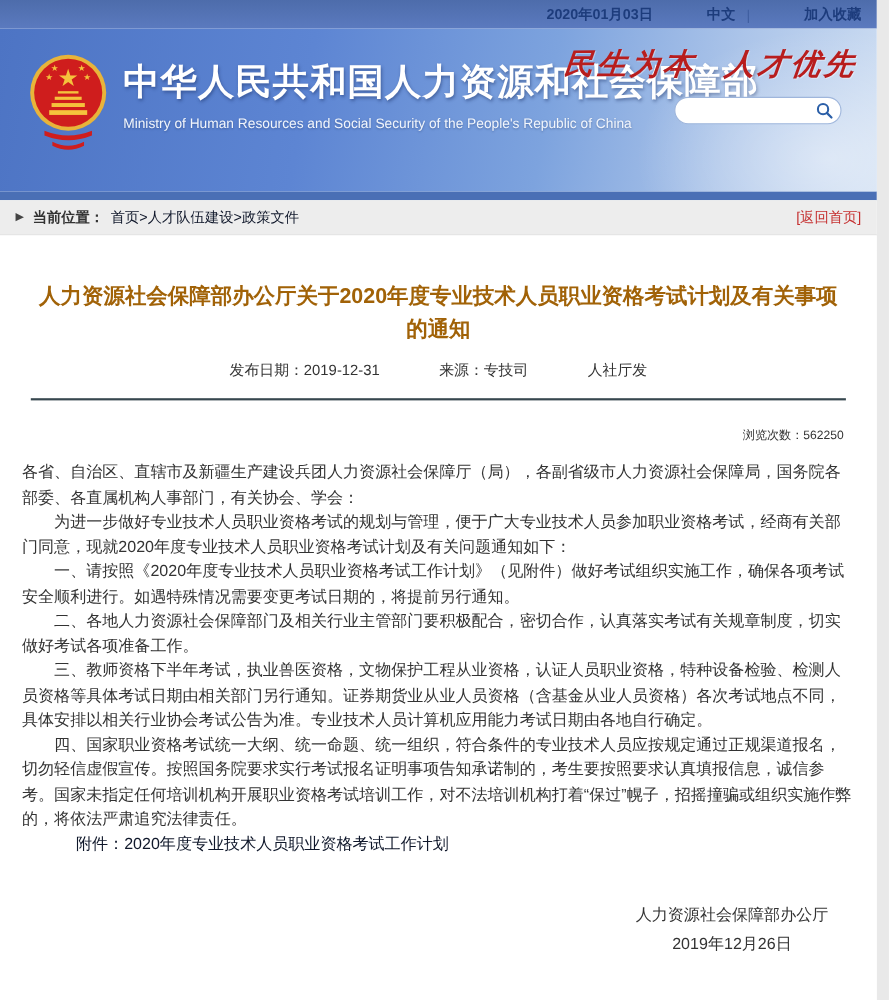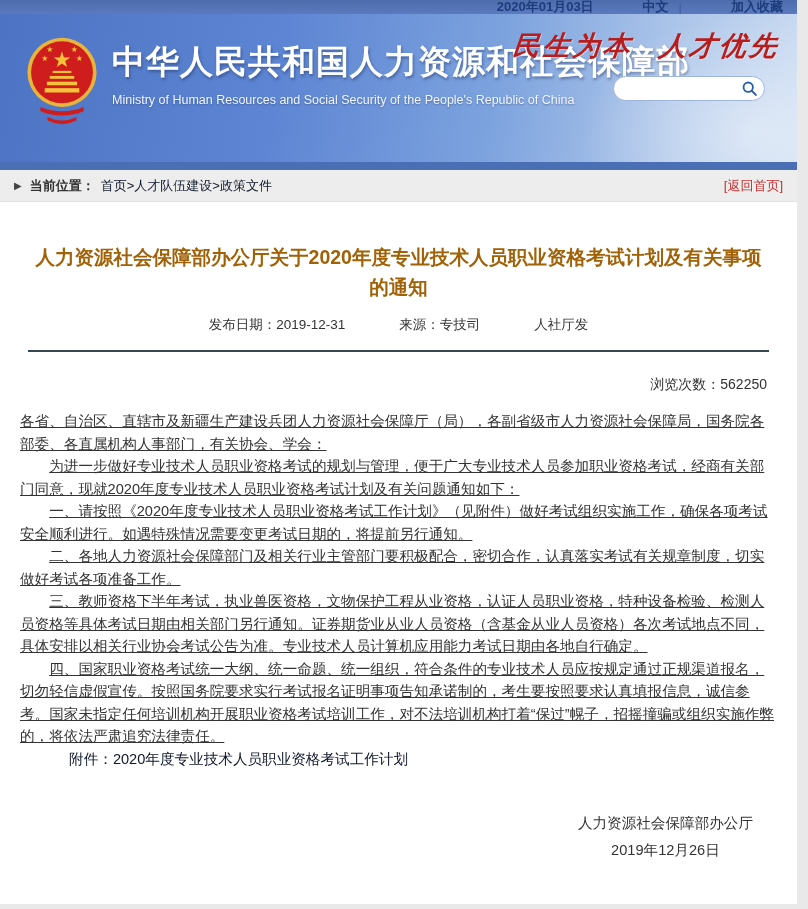--- a/index.html
+++ b/index.html
@@ -6,21 +6,21 @@
   html,body { background:#e9e9e9; }
   body {
     width:808px; height:909px;
     font-family:"Liberation Sans","DejaVu Sans",sans-serif;
     overflow:hidden;
   }
   .page { width:797px; background:#fff; }
 
   
   .topbar {
-    height:14px;
+    height:26px;
     background:linear-gradient(#4d6cab,#5b7abf);
     display:flex; align-items:center; justify-content:flex-end;
     padding-right:14px; gap:10px;
     font-size:13px; color:#1d3c7c; font-weight:bold;text-align:right;
   }
   .topbar .sep { color:#3f5ea0; font-weight:normal; }
   .topbar a { color:#1d3c7c; text-decoration:none; cursor:pointer;margin-left:39px; }
 
   
   .header {
@@ -83,24 +83,24 @@
   .article-title {
     text-align:center; font-size:19.5px; font-weight:bold; color:#a16207;
     line-height:30px; padding:0 16px;
   }
   .meta {
     margin-top:14px; display:flex; justify-content:center; gap:54px;
     font-size:13.5px; color:#333;align-items:center;
   }
   .meta .print { cursor:pointer; }
   .divider { margin:16px 10px 0; border-top:2px solid #37474f; }
-  .views { margin-top:24px; text-align:right; padding-right:12px; font-size:14px; color:#333; }
+  .views { margin-top:24px; text-align:right; padding-right:12px; font-size:11px; color:#333; }
   .doc-number { margin-top:14px; text-align:center; font-size:14.5px; color:#2a2a2a; }
 
-  .body-text { margin-top:16px; font-size:14.6px; color:#333; line-height:22.5px; padding:0 2px;text-decoration:underline; }
+  .body-text { margin-top:16px; font-size:14.6px; color:#333; line-height:22.5px; padding:0 2px; }
   .body-text p { text-indent:2em; }
   .body-text p.no-indent { text-indent:0; }
   .attachment { font-size:14.6px; color:#0f172a; text-indent:3.5em; line-height:22.5px; }
 
   .signature { margin-top:40px; text-align:right; padding-right:26px; }
   .signature .sig-block { display:inline-block; text-align:center; font-size:14.6px; color:#333; line-height:27px; }
 </style>
 </head>
 <body>
 

